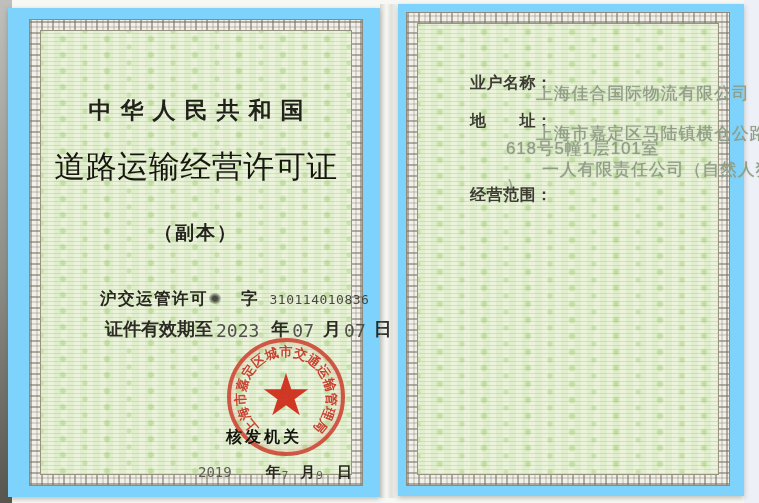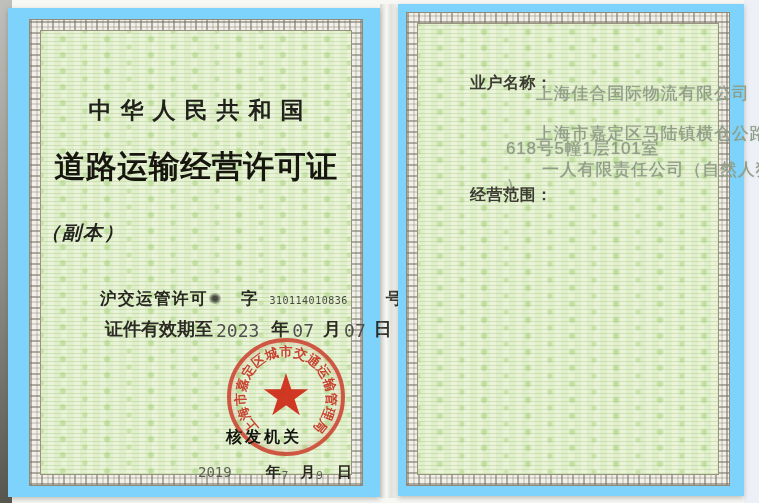--- a/index.html
+++ b/index.html
@@ -32,33 +32,33 @@
       radial-gradient(circle,rgba(146,199,96,0.42) 2px,rgba(146,199,96,0.20) 3px,transparent 4.2px),
       radial-gradient(circle,rgba(146,199,96,0.32) 1.8px,transparent 3.4px),
       repeating-linear-gradient(0deg,rgba(126,184,74,0.26) 0 1px,transparent 1px 4px),
       repeating-linear-gradient(90deg,rgba(160,210,120,0.13) 0 7px,transparent 7px 13px);
     background-size:44px 16px,44px 16px,auto,auto;
     background-position:0 0,22px 8px,0 0,0 0;}
   
   .country{position:absolute;left:0;right:0;top:64px;text-align:center;font-size:23px;
     font-weight:600;letter-spacing:9px;text-indent:9px;color:#21211c;}
   .cert-title{position:absolute;left:0;right:0;top:115px;text-align:center;
-    font-family:"Liberation Sans",sans-serif;font-weight:700;font-size:31px;
+    font-family:"Liberation Sans",sans-serif;font-weight:400;font-size:31px;
     letter-spacing:0.5px;color:#16160f;}
-  .subtitle{position:absolute;left:0;right:0;top:189px;font-size:19px;
-    font-weight:600;letter-spacing:2px;color:#23231d;font-style:italic;}
+  .subtitle{position:absolute;left:0;right:0;top:189px;text-align:center;font-size:19px;
+    font-weight:600;letter-spacing:2px;color:#23231d;}
   .license-line{position:absolute;left:59px;top:257px;font-size:16.5px;font-weight:700;
     color:#27271f;white-space:nowrap;}
   .lic-prefix{letter-spacing:1.5px;}
   .smudge{display:inline-block;width:12px;height:11px;margin-left:1px;border-radius:45%;
     background:radial-gradient(ellipse at center,rgba(45,45,42,0.85) 28%,rgba(45,45,42,0.15) 72%,transparent 100%);
     filter:blur(0.6px);}
   .lic-zi{margin-left:20px;}
   .lic-no{margin-left:12px;font-family:"DejaVu Sans Mono",monospace;font-weight:500;
-    font-size:10px;color:#47473f;letter-spacing:0.5px;}
+    font-size:13px;color:#47473f;letter-spacing:0.5px;}
   .lic-hao{margin-left:38px;}
   .validity-line{position:absolute;left:64px;top:286px;font-size:18px;font-weight:700;
     color:#2b2b23;white-space:nowrap;}
   .printed{font-family:"DejaVu Sans Mono",monospace;font-weight:500;color:#50504a;
     position:relative;top:2px;}
   .u-year{margin-left:12px;} .u-month{margin-left:9px;} .u-day{margin-left:8px;}
   .v-num{margin-left:3px;}
   
   .stamp{position:absolute;left:186px;top:307px;width:118px;height:118px;z-index:2;}
   .stamp-ring{position:absolute;inset:0;border-radius:50%;
@@ -145,20 +145,21 @@
 
   <div class="fold"></div>
 
   <div class="page page-right">
     <div class="frame">
       <div class="inner">
 
         <div class="field-label" style="left:52px;top:49px">业户名称：</div>
         <div class="field-value" style="left:118px;top:58px">上海佳合国际物流有限公司</div>
 
+        <div class="field-label" style="left:52px;top:87px">地　　址：</div>
         <div class="field-value" style="left:118px;top:98px">上海市嘉定区马陆镇横仓公路</div>
         <div class="field-value" style="left:88px;top:113px">618号5幢1层101室</div>
 
         <div class="field-value" style="left:124px;top:134px">一人有限责任公司（自然人独资</div>
         <div class="field-value" style="left:88px;top:150px">）</div>
 
         <div class="field-label" style="left:52px;top:161px">经营范围：</div>
 
       </div>
     </div>

